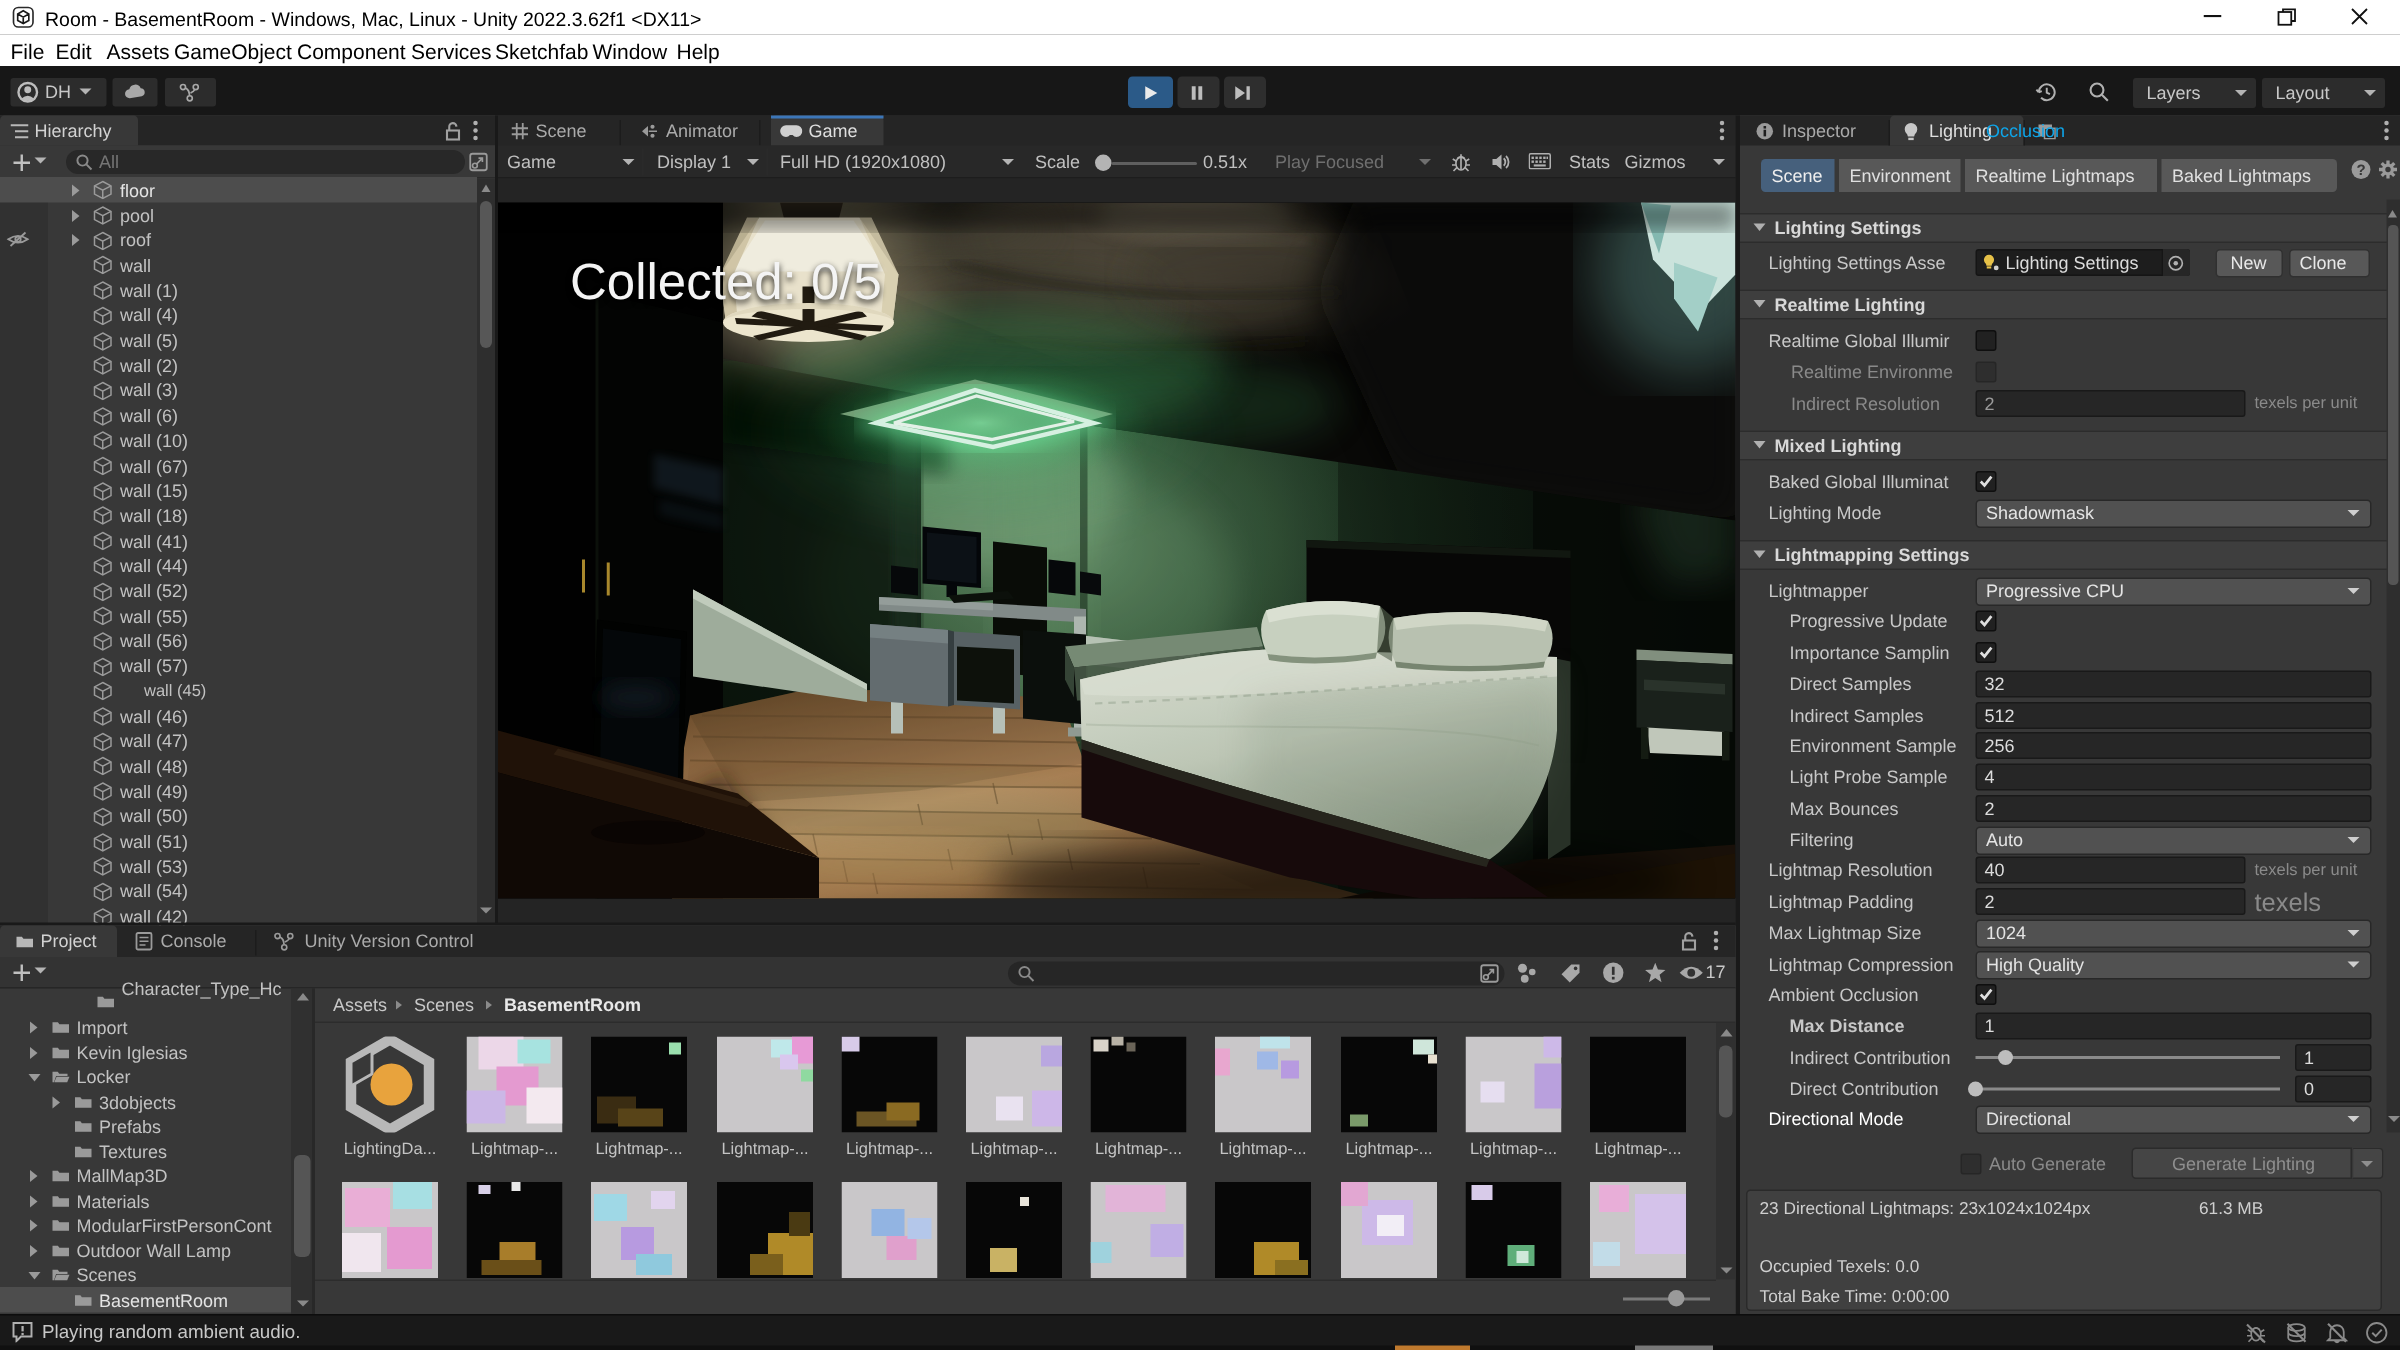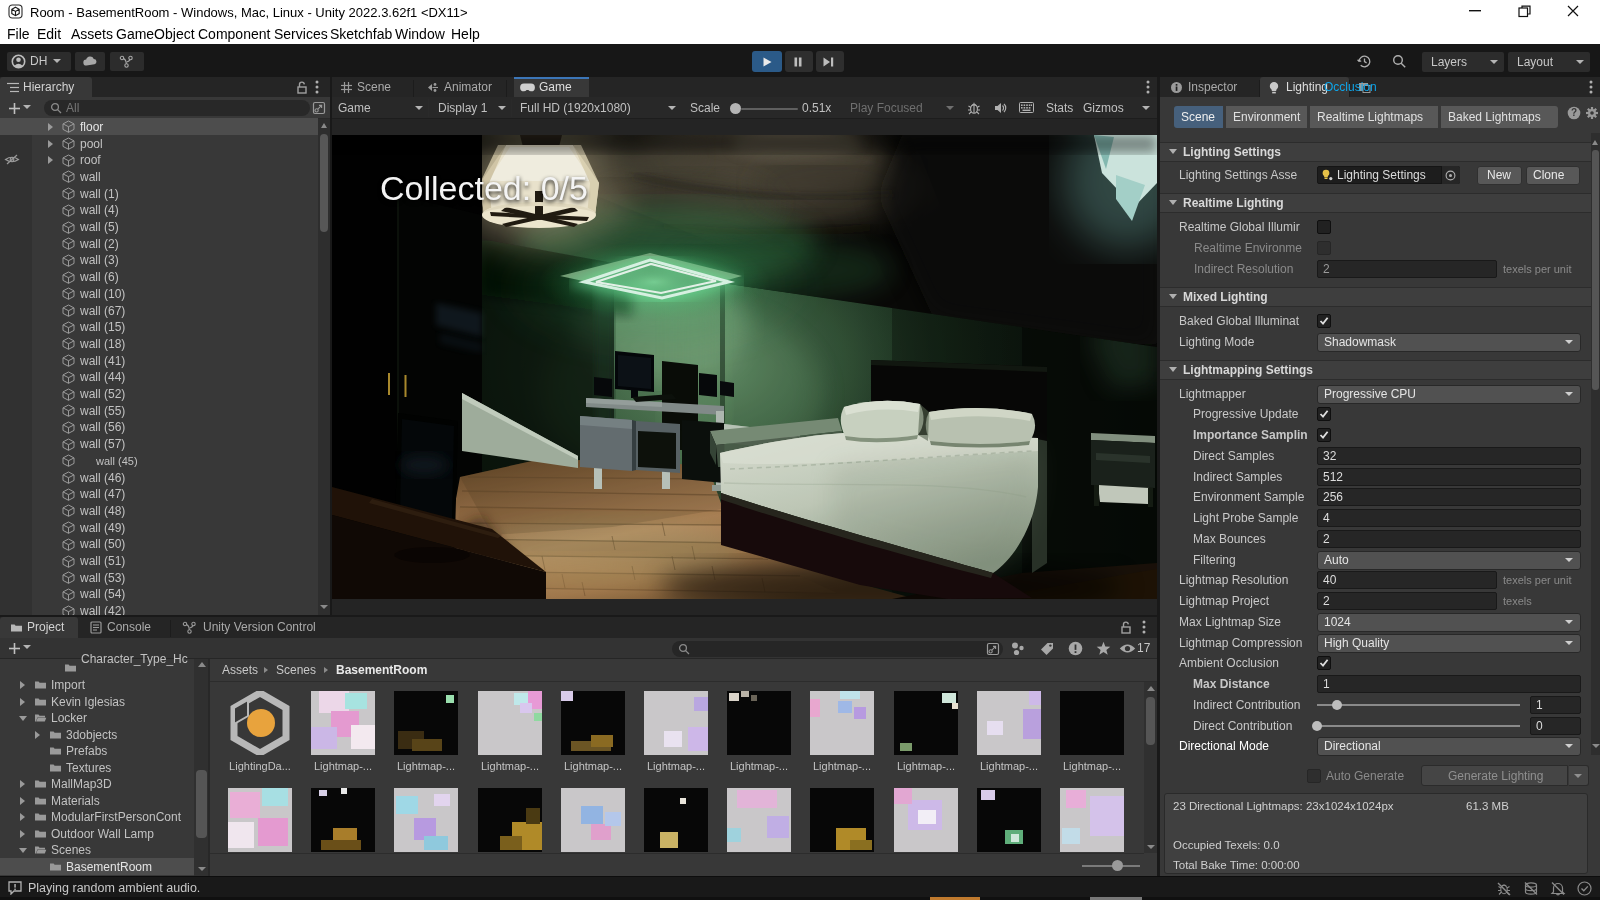--- a/index.html
+++ b/index.html
@@ -745,21 +745,21 @@
 <div style="position:absolute;left:1183px;top:362px;font-size:12px;color:#d8d8d8;font-weight:bold;white-space:nowrap;line-height:16px;">Lightmapping Settings</div>
 <div style="position:absolute;left:1179px;top:385.5px;font-size:12px;color:#c8c8c8;font-weight:normal;white-space:nowrap;line-height:16px;">Lightmapper</div>
 <div style="position:absolute;left:1317px;top:384.5px;width:264px;height:19px;background:#515151;border:1px solid #282828;border-radius:3px"></div>
 <div style="position:absolute;left:1324px;top:385.5px;font-size:12px;color:#e4e4e4;font-weight:normal;white-space:nowrap;line-height:16px;">Progressive CPU</div>
 <div style="position:absolute;left:1565px;top:391.5px;width:0;height:0;border-left:4px solid transparent;border-right:4px solid transparent;border-top:4px solid #cfcfcf;"></div>
 <div style="position:absolute;left:1193px;top:406.25px;font-size:12px;color:#c8c8c8;font-weight:normal;white-space:nowrap;line-height:16px;">Progressive Update</div>
 <div style="position:absolute;left:1317px;top:407.25px;width:14px;height:14px;background:#212121;border:1px solid #0f0f0f;border-radius:2px"></div>
 <svg style="position:absolute;left:1319px;top:409.25px" width="10" height="10" viewBox="0 0 10 10">
     <path d="M1.5 5 L4 7.6 L8.6 1.8" fill="none" stroke="#dfdfdf" stroke-width="1.8"></path>
   </svg>
-<div style="position:absolute;left:1193px;top:427.0px;font-size:12px;color:#c8c8c8;font-weight:bold;white-space:nowrap;line-height:16px;">Importance Samplin</div>
+<div style="position:absolute;left:1193px;top:427.0px;font-size:12px;color:#c8c8c8;font-weight:normal;white-space:nowrap;line-height:16px;">Importance Samplin</div>
 <div style="position:absolute;left:1317px;top:428.0px;width:14px;height:14px;background:#212121;border:1px solid #0f0f0f;border-radius:2px"></div>
 <svg style="position:absolute;left:1319px;top:430.0px" width="10" height="10" viewBox="0 0 10 10">
     <path d="M1.5 5 L4 7.6 L8.6 1.8" fill="none" stroke="#dfdfdf" stroke-width="1.8"></path>
   </svg>
 <div style="position:absolute;left:1193px;top:447.75px;font-size:12px;color:#c8c8c8;font-weight:normal;white-space:nowrap;line-height:16px;">Direct Samples</div>
 <div style="position:absolute;left:1317px;top:446.75px;width:264px;height:18px;background:#262626;border:1px solid #191919;border-radius:2px"></div>
 <div style="position:absolute;left:1323px;top:447.75px;font-size:12px;color:#dcdcdc;font-weight:normal;white-space:nowrap;line-height:16px;">32</div>
 <div style="position:absolute;left:1193px;top:468.5px;font-size:12px;color:#c8c8c8;font-weight:normal;white-space:nowrap;line-height:16px;">Indirect Samples</div>
 <div style="position:absolute;left:1317px;top:467.5px;width:264px;height:18px;background:#262626;border:1px solid #191919;border-radius:2px"></div>
 <div style="position:absolute;left:1323px;top:468.5px;font-size:12px;color:#dcdcdc;font-weight:normal;white-space:nowrap;line-height:16px;">512</div>
@@ -773,24 +773,24 @@
 <div style="position:absolute;left:1317px;top:529.75px;width:264px;height:18px;background:#262626;border:1px solid #191919;border-radius:2px"></div>
 <div style="position:absolute;left:1323px;top:530.75px;font-size:12px;color:#dcdcdc;font-weight:normal;white-space:nowrap;line-height:16px;">2</div>
 <div style="position:absolute;left:1193px;top:551.5px;font-size:12px;color:#c8c8c8;font-weight:normal;white-space:nowrap;line-height:16px;">Filtering</div>
 <div style="position:absolute;left:1317px;top:550.5px;width:264px;height:19px;background:#515151;border:1px solid #282828;border-radius:3px"></div>
 <div style="position:absolute;left:1324px;top:551.5px;font-size:12px;color:#e4e4e4;font-weight:normal;white-space:nowrap;line-height:16px;">Auto</div>
 <div style="position:absolute;left:1565px;top:557.5px;width:0;height:0;border-left:4px solid transparent;border-right:4px solid transparent;border-top:4px solid #cfcfcf;"></div>
 <div style="position:absolute;left:1179px;top:572.25px;font-size:12px;color:#c8c8c8;font-weight:normal;white-space:nowrap;line-height:16px;">Lightmap Resolution</div>
 <div style="position:absolute;left:1317px;top:571.25px;width:180px;height:18px;background:#262626;border:1px solid #191919;border-radius:2px"></div>
 <div style="position:absolute;left:1323px;top:572.25px;font-size:12px;color:#dcdcdc;font-weight:normal;white-space:nowrap;line-height:16px;">40</div>
 <div style="position:absolute;left:1503px;top:573.25px;font-size:11px;color:#8a8a8a;font-weight:normal;white-space:nowrap;line-height:15px;">texels per unit</div>
-<div style="position:absolute;left:1179px;top:593.0px;font-size:12px;color:#c8c8c8;font-weight:normal;white-space:nowrap;line-height:16px;">Lightmap Project</div>
+<div style="position:absolute;left:1179px;top:593.0px;font-size:12px;color:#c8c8c8;font-weight:normal;white-space:nowrap;line-height:16px;">Lightmap Padding</div>
 <div style="position:absolute;left:1317px;top:592.0px;width:180px;height:18px;background:#262626;border:1px solid #191919;border-radius:2px"></div>
 <div style="position:absolute;left:1323px;top:593.0px;font-size:12px;color:#dcdcdc;font-weight:normal;white-space:nowrap;line-height:16px;">2</div>
-<div style="position:absolute;left:1503px;top:594.0px;font-size:11px;color:#8a8a8a;font-weight:normal;white-space:nowrap;line-height:15px;">texels</div>
+<div style="position:absolute;left:1503px;top:594.0px;font-size:17px;color:#8a8a8a;font-weight:normal;white-space:nowrap;line-height:15px;">texels</div>
 <div style="position:absolute;left:1179px;top:613.75px;font-size:12px;color:#c8c8c8;font-weight:normal;white-space:nowrap;line-height:16px;">Max Lightmap Size</div>
 <div style="position:absolute;left:1317px;top:612.75px;width:264px;height:19px;background:#515151;border:1px solid #282828;border-radius:3px"></div>
 <div style="position:absolute;left:1324px;top:613.75px;font-size:12px;color:#e4e4e4;font-weight:normal;white-space:nowrap;line-height:16px;">1024</div>
 <div style="position:absolute;left:1565px;top:619.75px;width:0;height:0;border-left:4px solid transparent;border-right:4px solid transparent;border-top:4px solid #cfcfcf;"></div>
 <div style="position:absolute;left:1179px;top:634.5px;font-size:12px;color:#c8c8c8;font-weight:normal;white-space:nowrap;line-height:16px;">Lightmap Compression</div>
 <div style="position:absolute;left:1317px;top:633.5px;width:264px;height:19px;background:#515151;border:1px solid #282828;border-radius:3px"></div>
 <div style="position:absolute;left:1324px;top:634.5px;font-size:12px;color:#e4e4e4;font-weight:normal;white-space:nowrap;line-height:16px;">High Quality</div>
 <div style="position:absolute;left:1565px;top:640.5px;width:0;height:0;border-left:4px solid transparent;border-right:4px solid transparent;border-top:4px solid #cfcfcf;"></div>
 <div style="position:absolute;left:1179px;top:655.25px;font-size:12px;color:#c8c8c8;font-weight:normal;white-space:nowrap;line-height:16px;">Ambient Occlusion</div>
 <div style="position:absolute;left:1317px;top:656.25px;width:14px;height:14px;background:#212121;border:1px solid #0f0f0f;border-radius:2px"></div>

